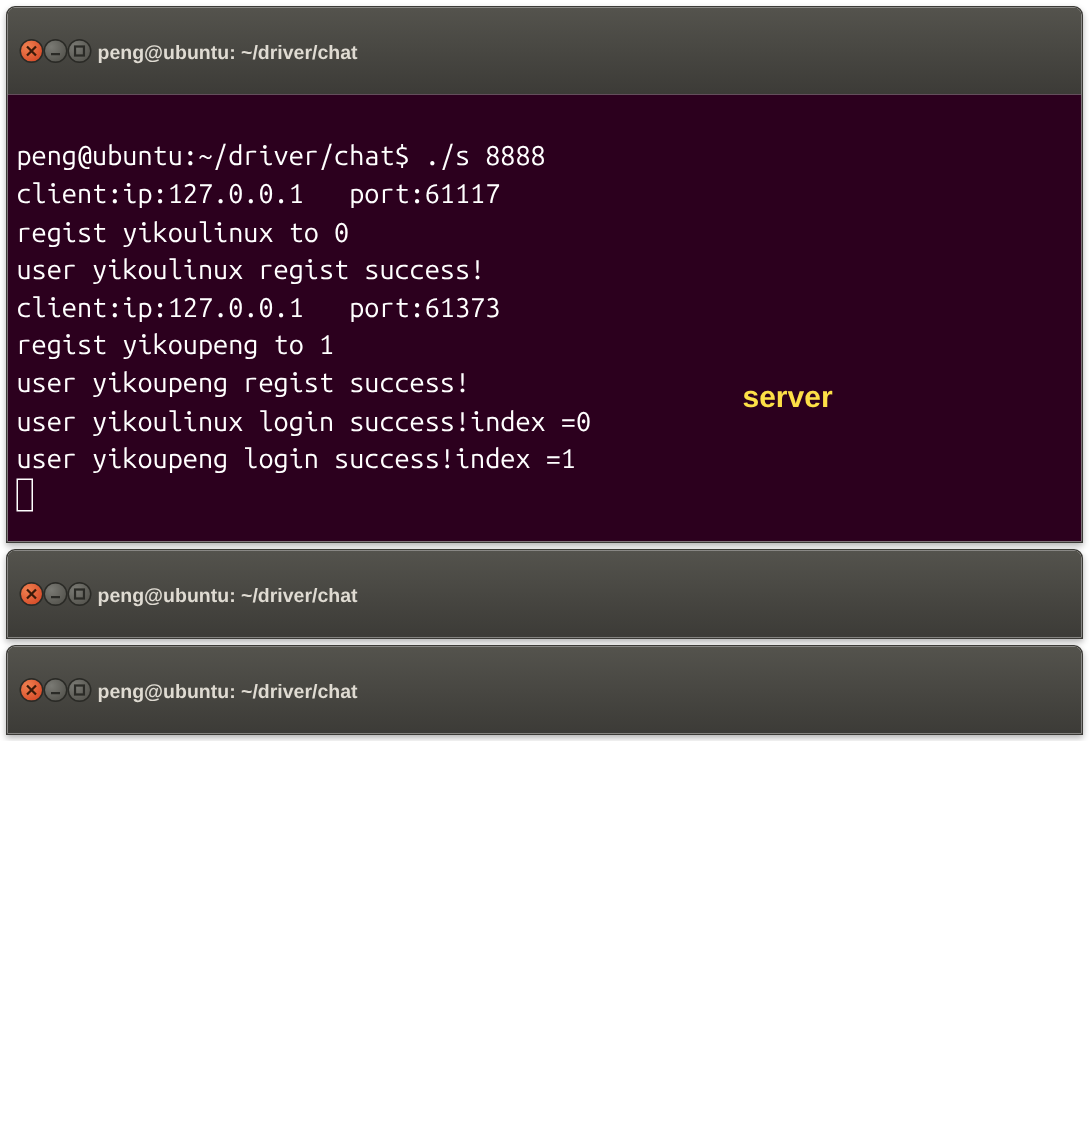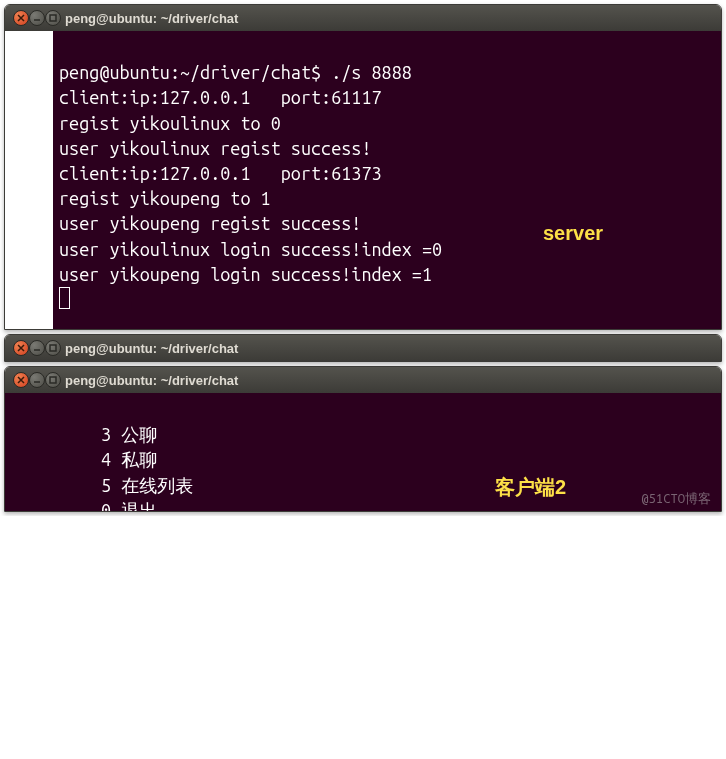--- a/index.html
+++ b/index.html
@@ -15,21 +15,21 @@
     overflow: hidden;
     margin: 4px;
     box-shadow: 0 2px 4px rgba(0,0,0,0.3);
     position: relative;
   }
   .titlebar {
     background: linear-gradient(to bottom, #54534d 0%, #3c3b37 100%);
     height: 26px;
     display: flex;
     align-items: center;
-    padding: 0 8px;
+    padding: 16px 8px;
     gap: 0;
   }
   .wbtn {
     width: 14px;
     height: 14px;
     border-radius: 50%;
     background: radial-gradient(circle at 30% 30%, #7a7a74, #4d4c46);
     border: 1px solid #2a2a26;
     display: flex;
     align-items: center;
@@ -98,21 +98,21 @@
           <path d="M1 6 L7 6" stroke="#2a2a26" stroke-width="1.5"></path>
         </svg>
       </div>
     <div class="wbtn">
         <svg viewBox="0 0 8 8">
           <rect x="1" y="1" width="6" height="6" fill="none" stroke="#2a2a26" stroke-width="1.5"></rect>
         </svg>
       </div>
     <span class="title-text">peng@ubuntu: ~/driver/chat</span>
   </div>
-  <div class="terminal-body" style="height:290px;margin-left:48px;">
+  <div class="terminal-body" style="height:290px;">
 <span class="prompt-user">peng@ubuntu:~/driver/chat$ </span><span>./s 8888</span>
 <span>client:ip:127.0.0.1   port:61117</span>
 <span>regist yikoulinux to 0</span>
 <span>user yikoulinux regist success!</span>
 <span>client:ip:127.0.0.1   port:61373</span>
 <span>regist yikoupeng to 1</span>
 <span>user yikoupeng regist success!</span>
 <span>user yikoulinux login success!index =0</span>
 <span>user yikoupeng login success!index =1</span>
 <span class="cursor-block"></span>
@@ -153,21 +153,13 @@
           <path d="M1 6 L7 6" stroke="#2a2a26" stroke-width="1.5"></path>
         </svg>
       </div>
     <div class="wbtn">
         <svg viewBox="0 0 8 8">
           <rect x="1" y="1" width="6" height="6" fill="none" stroke="#2a2a26" stroke-width="1.5"></rect>
         </svg>
       </div>
     <span class="title-text">peng@ubuntu: ~/driver/chat</span>
   </div>
-  <div class="terminal-body" style="height:110px;">
-<span class="menu-line"><span>3</span> <span>公聊</span></span>
-<span class="menu-line"><span>4</span> <span>私聊</span></span>
-<span class="menu-line"><span>5</span> <span>在线列表</span></span>
-<span class="menu-line"><span>0</span> <span>退出</span></span>
-    <div class="annotation" style="top:80px; left:490px;">客户端2</div>
-    <div class="watermark">@51CTO博客</div>
-  </div>
 </div>
 
 </body></html>

